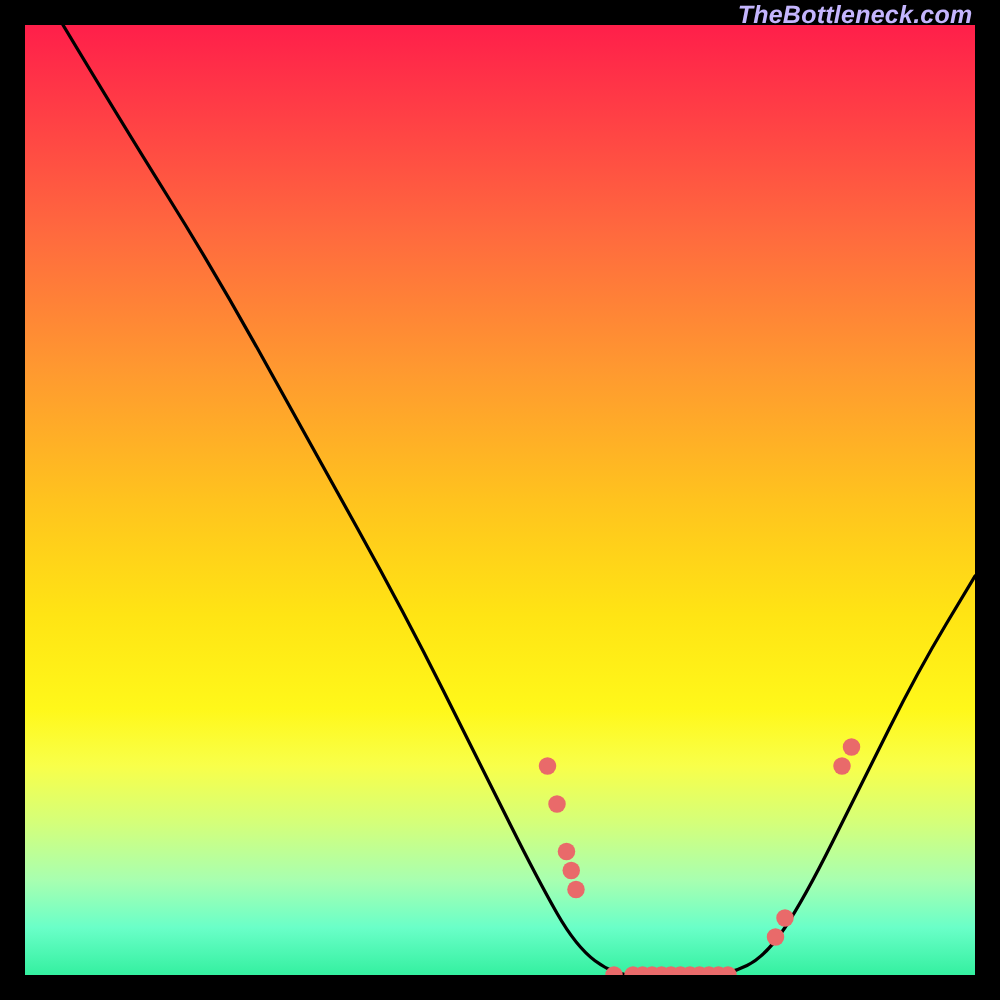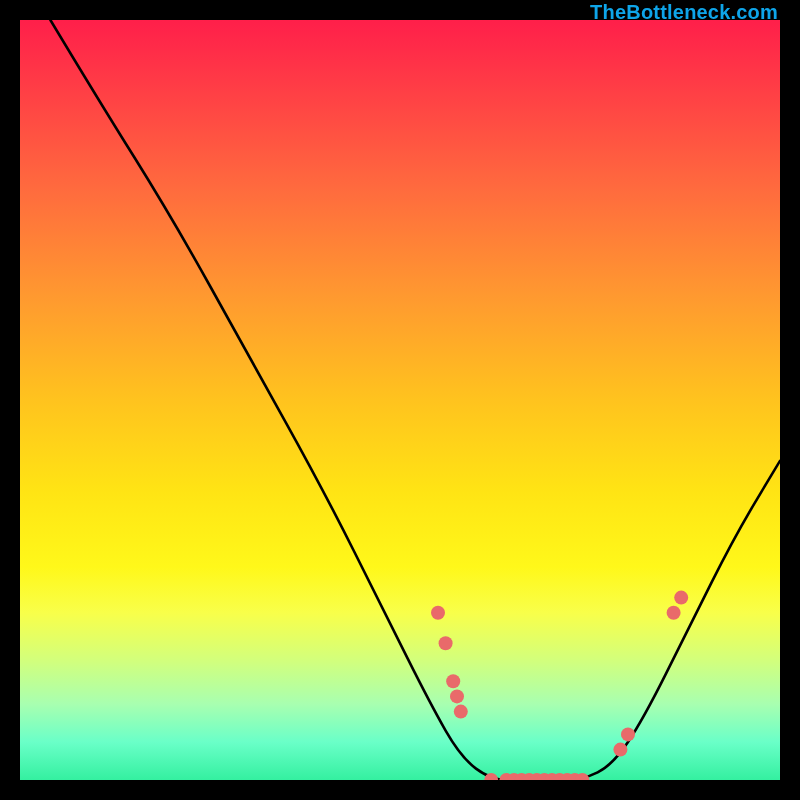--- a/index.html
+++ b/index.html
@@ -41,25 +41,26 @@
   .curve-svg {
     position: absolute;
     inset: 0;
     width: 760px;
     height: 760px;
   }
   .watermark {
     position: absolute;
     top: 1px;
     right: 22px;
-    color: #0ea5e9;
+    color: #c4b5fd;
     font-size: 20px;
     font-weight: 600;
     letter-spacing: 0.2px;
     user-select: none;
+    font-style: italic;
   }
 </style>
 </head>
 <body>
 
 <div class="plot-area">
   <div class="gradient"></div>
   <svg class="curve-svg" viewBox="0 0 760 760" preserveAspectRatio="none">
     <path id="curve-path" fill="none" stroke="#000" stroke-width="2.6" stroke-linecap="round" d="M 30.400000000000002,0 Q 76,76 114,136.8 Q 152,197.60000000000002 190,266 Q 228,334.4 266,402.79999999999995 Q 304,471.2 334.4,532 Q 364.8,592.8 387.6,638.4 Q 410.40000000000003,684 425.6,710.6 Q 440.79999999999995,737.2 456,748.6 Q 471.2,760 486.4,760 Q 501.6,760 516.8,760 Q 532,760 547.2,760 Q 562.4,760 577.6,752.4 Q 592.8000000000001,744.8 608,722 Q 623.1999999999999,699.2 646,653.6 Q 668.8,608 691.5999999999999,562.4 Q 714.4,516.8 737.2,478.79999999999995 T 760,440.8"></path>
     <g id="markers">

